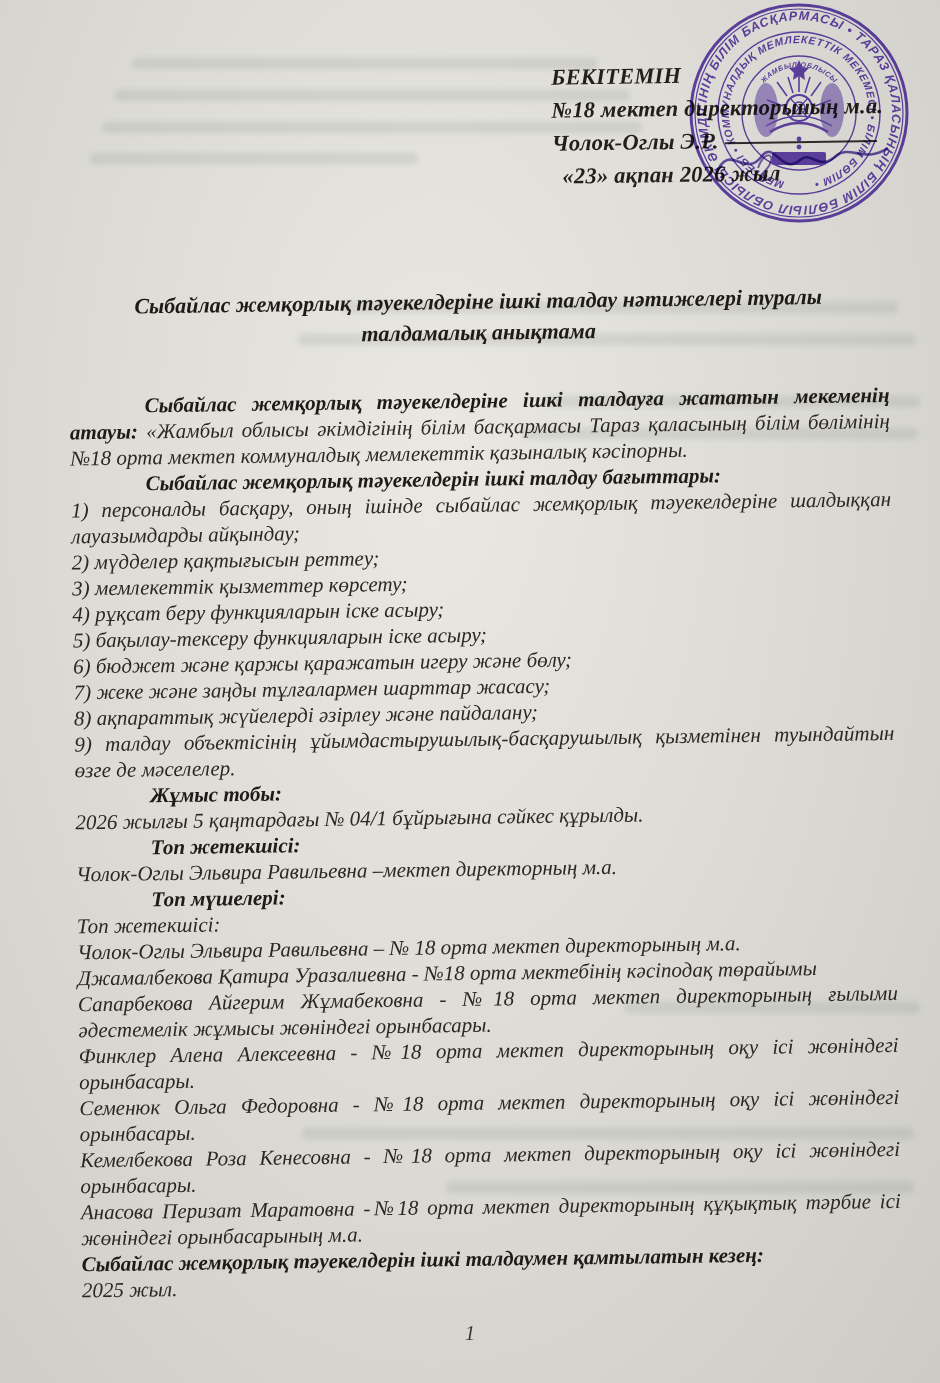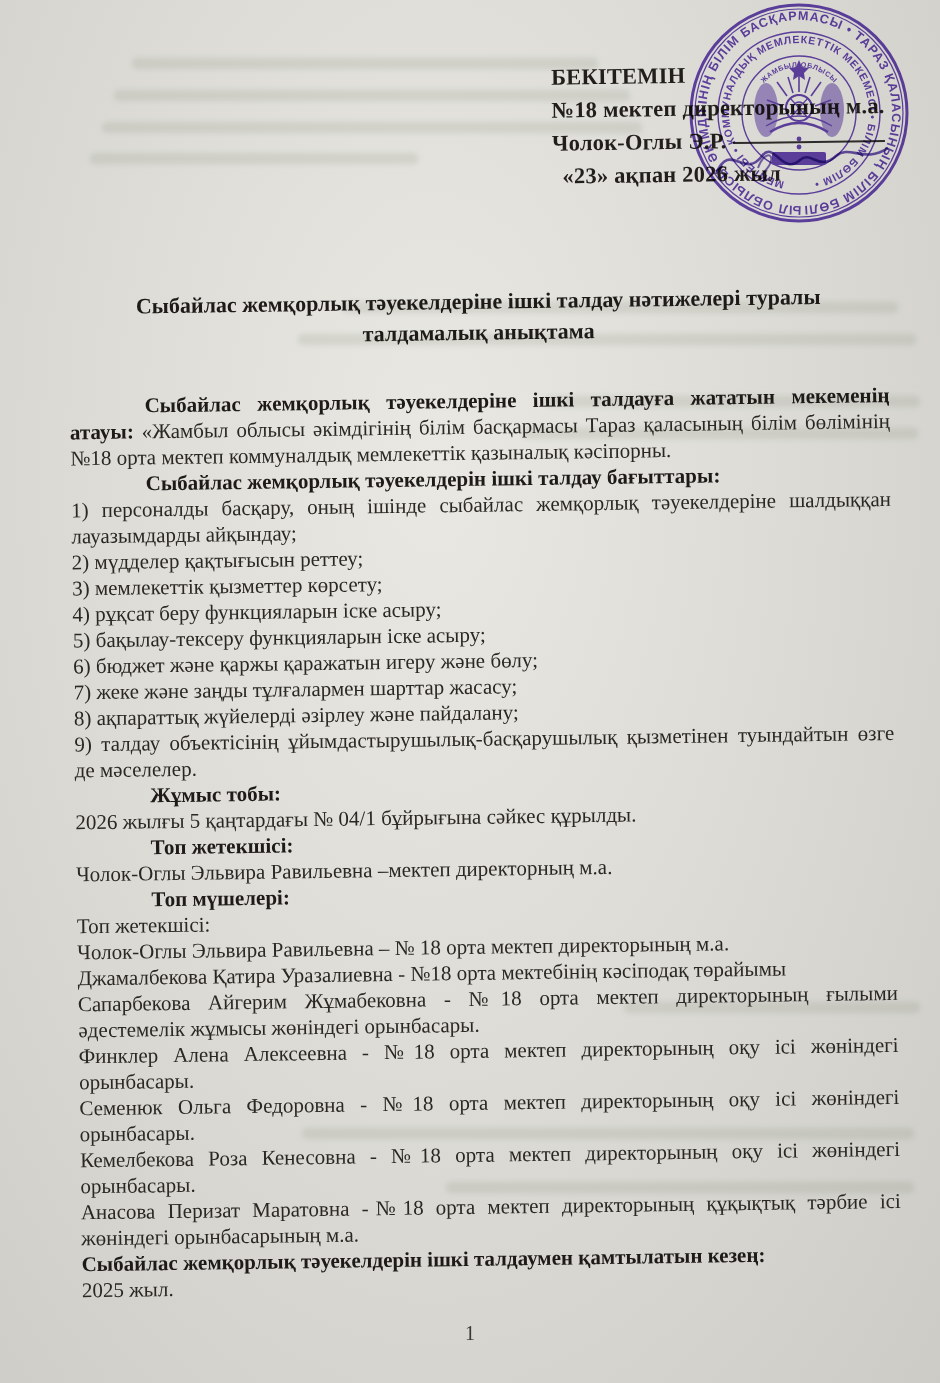--- a/index.html
+++ b/index.html
@@ -7,20 +7,21 @@
     width:940px;height:1383px;
     font-family:"Liberation Serif","DejaVu Serif",serif;
     background:#cfcec9;
   }
   .page{
     position:relative;width:940px;height:1383px;overflow:hidden;
     background:
       radial-gradient(ellipse at 46% 34%, #e9e8e3 0%, #dedddá 40%, #d8d7d2 62%, #cfceca 100%),
       #d8d7d2;
     background: radial-gradient(ellipse at 46% 34%, #e9e8e3 0%, #dddcd7 45%, #d5d4cf 72%, #cccbc6 100%);
+    font-style: italic;
   }
   
   .ghost{
     position:absolute;height:11px;border-radius:5px;
     background:rgba(104,118,92,0.14);
     filter:blur(2.6px);
     pointer-events:none;
   }
   .content{
     position:absolute;left:64px;right:56px;top:0;

